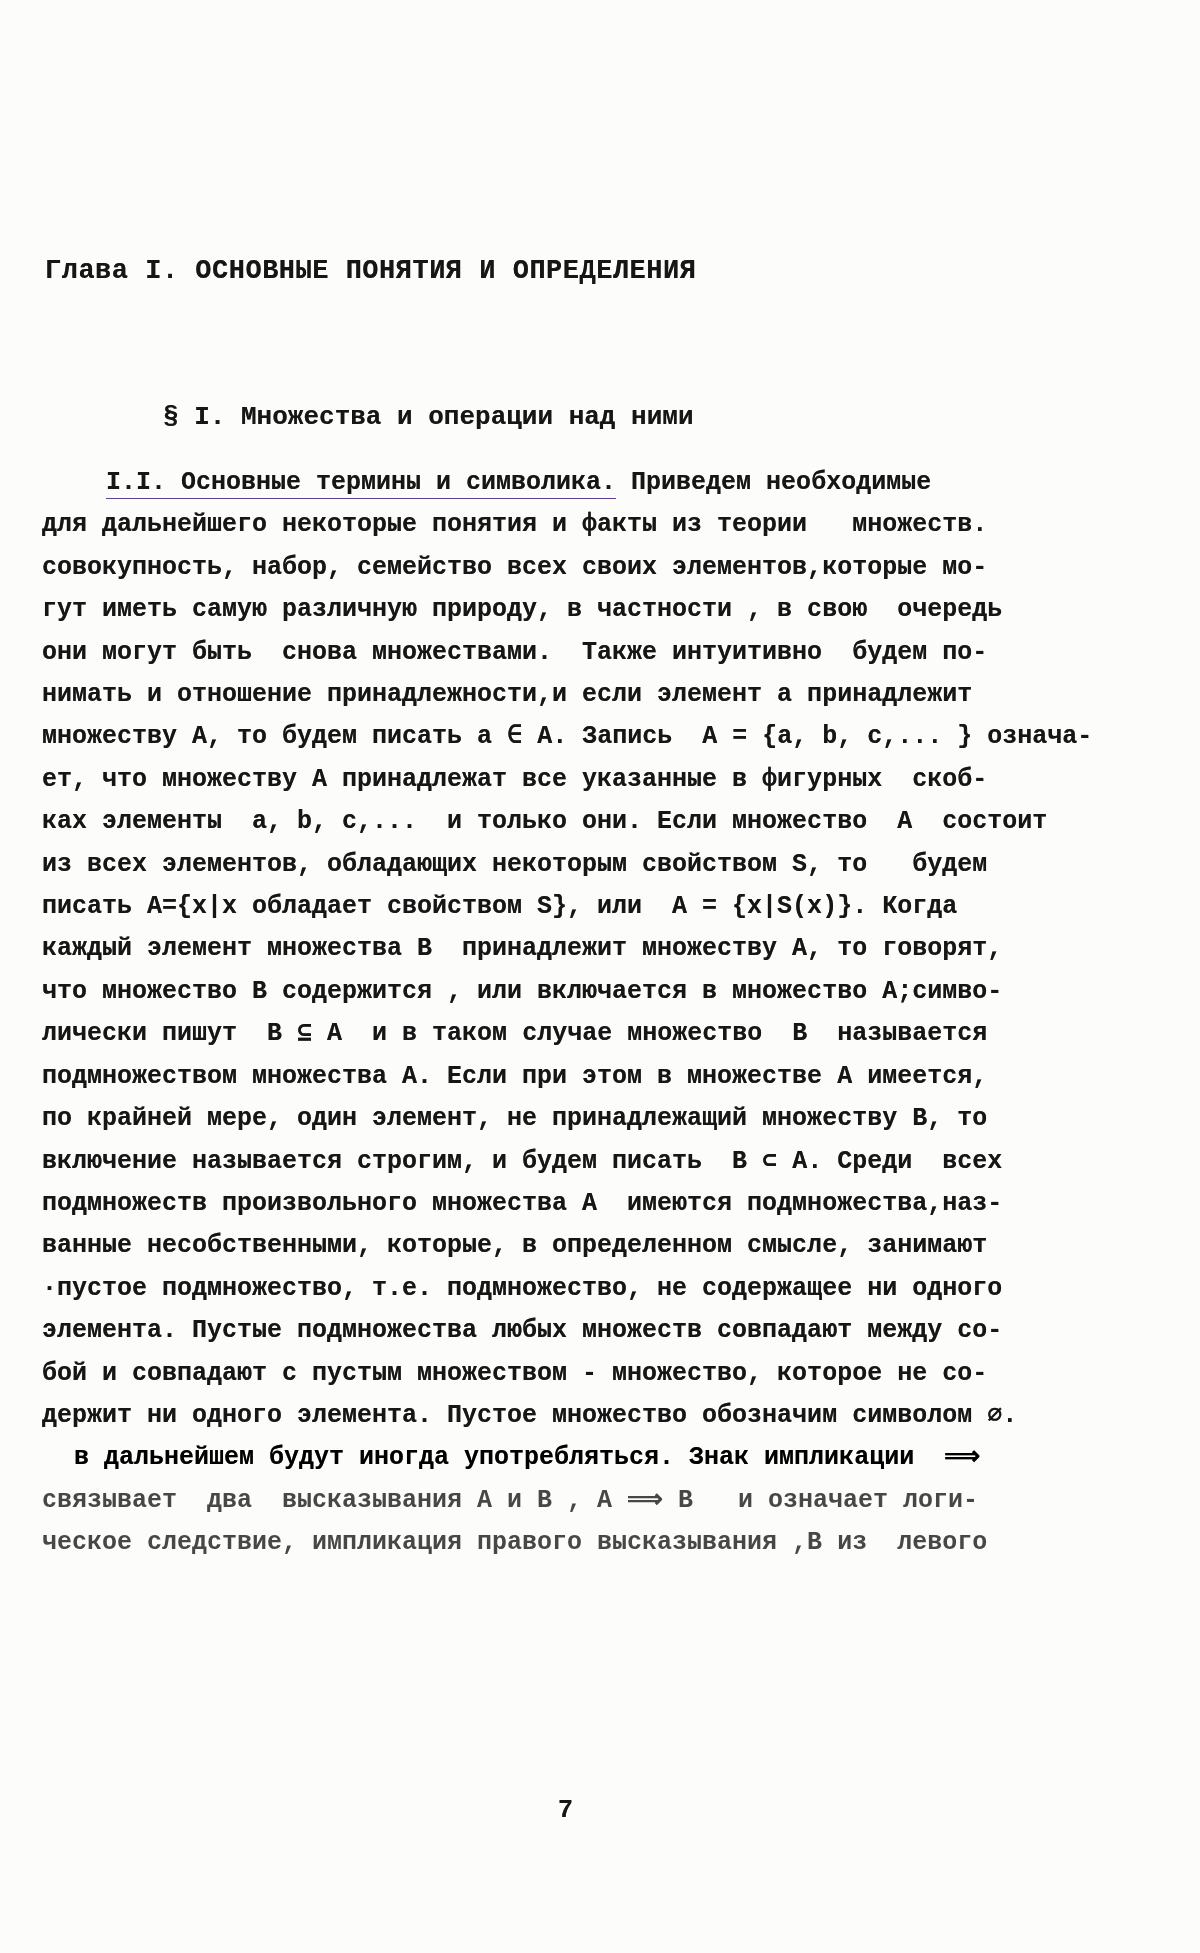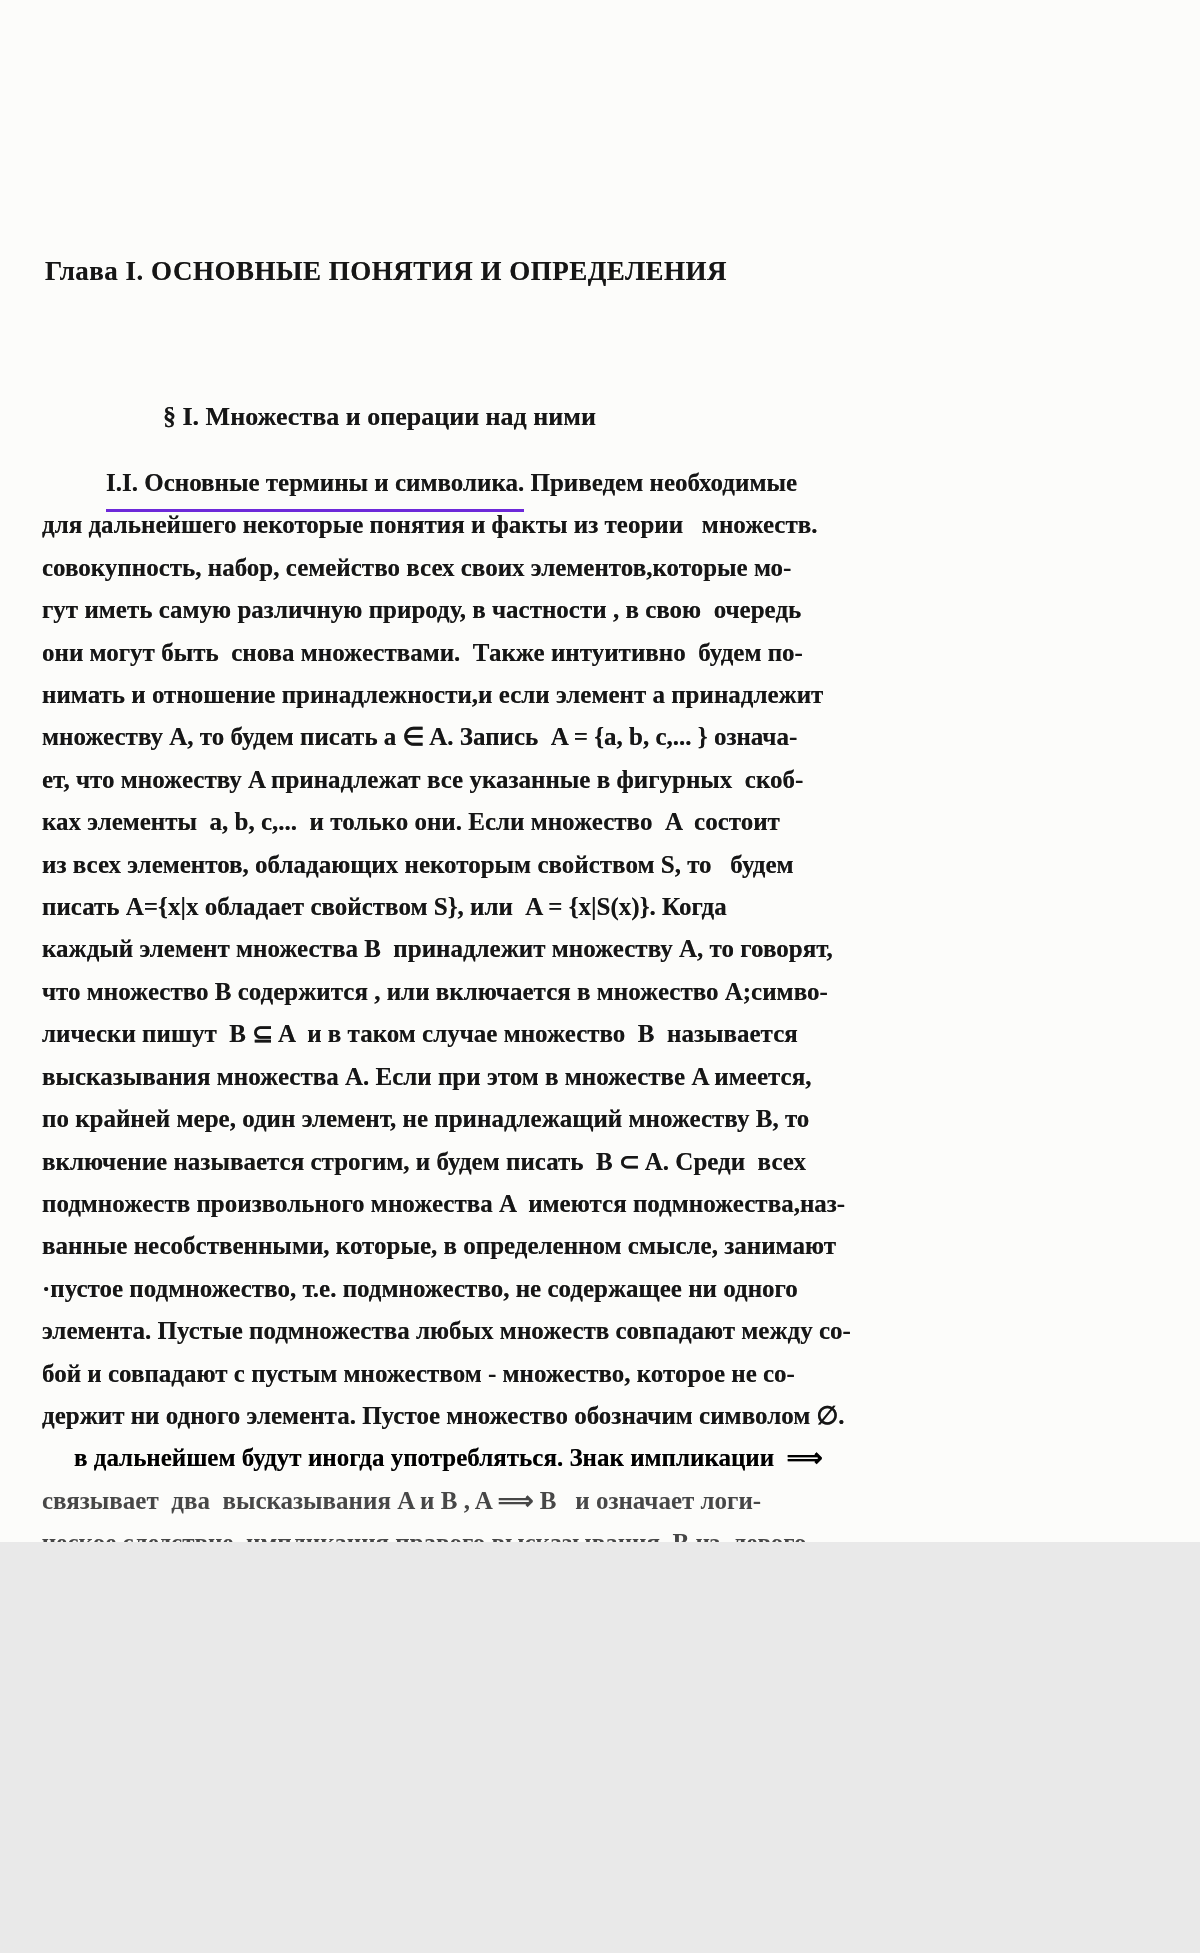--- a/index.html
+++ b/index.html
@@ -1,42 +1,42 @@
 <!DOCTYPE html>
 <html><head>
 <meta charset="utf-8">
 <style>
   html,body{margin:0;padding:0;background:#e9e9e9;}
   .page{
     position:relative;
-    width:1200px;height:1542px;
+    width:1200px;height:1953px;
     background:#fcfcfa;
-    font-family:Liberation Serif, serif;
+    font-family:Liberation Mono, monospace;
     font-weight:700;
     color:#161616;
     overflow:hidden;
     text-shadow:0 0 0.6px rgba(0,0,0,0.55);
   }
   .chapter-heading{
     position:absolute;left:45px;top:256px;
     font-size:27px;white-space:pre;letter-spacing:0.5px;
   }
   .section-heading{
     position:absolute;left:163px;top:382px;
     font-size:26px;white-space:pre;margin-top:20px;
   }
   .body-text{
     position:absolute;left:42px;top:462px;width:1140px;
     font-size:25px;line-height:42.4px;
   }
   .line{white-space:pre;}
   .line.indent{padding-left:64px;}
   .underlined{
-    border-bottom:3px solid #6d28d9;
-    padding-bottom:13px;
+    border-bottom:1px solid #6d28d9;
+    padding-bottom:1px;
   }
   .faded{color:#474747;filter:blur(0.35px);text-shadow:none;}
   .semi-faded{color:#000000;margin-left:32px;}
   .page-number{
     position:absolute;left:558px;top:1796px;
     font-size:25px;
   }
 </style>
 </head>
 <body>
@@ -56,21 +56,21 @@
     <div class="line">они могут быть  снова множествами.  Также интуитивно  будем по-</div>
     <div class="line">нимать и отношение принадлежности,и если элемент a принадлежит</div>
     <div class="line">множеству A, то будем писать a ∈ A. Запись  A = {a, b, c,... } означа-</div>
     <div class="line">ет, что множеству A принадлежат все указанные в фигурных  скоб-</div>
     <div class="line">ках элементы  a, b, c,...  и только они. Если множество  A  состоит</div>
     <div class="line">из всех элементов, обладающих некоторым свойством S, то   будем</div>
     <div class="line">писать A={x|x обладает свойством S}, или  A = {x|S(x)}. Когда</div>
     <div class="line">каждый элемент множества B  принадлежит множеству A, то говорят,</div>
     <div class="line">что множество B содержится , или включается в множество A;симво-</div>
     <div class="line">лически пишут  B ⊆ A  и в таком случае множество  B  называется</div>
-    <div class="line">высказывания множества A. Если при этом в множестве A имеется,</div>
+    <div class="line">подмножеством множества A. Если при этом в множестве A имеется,</div>
     <div class="line">по крайней мере, один элемент, не принадлежащий множеству B, то</div>
     <div class="line">включение называется строгим, и будем писать  B ⊂ A. Среди  всех</div>
     <div class="line">подмножеств произвольного множества A  имеются подмножества,наз-</div>
     <div class="line">ванные несобственными, которые, в определенном смысле, занимают</div>
     <div class="line">·пустое подмножество, т.е. подмножество, не содержащее ни одного</div>
     <div class="line">элемента. Пустые подмножества любых множеств совпадают между со-</div>
     <div class="line">бой и совпадают с пустым множеством - множество, которое не со-</div>
     <div class="line">держит ни одного элемента. Пустое множество обозначим символом ∅.</div>
     <div class="line semi-faded">в дальнейшем будут иногда употребляться. Знак импликации  ⟹</div>
     <div class="line faded">связывает  два  высказывания A и B , A ⟹ B   и означает логи-</div>

